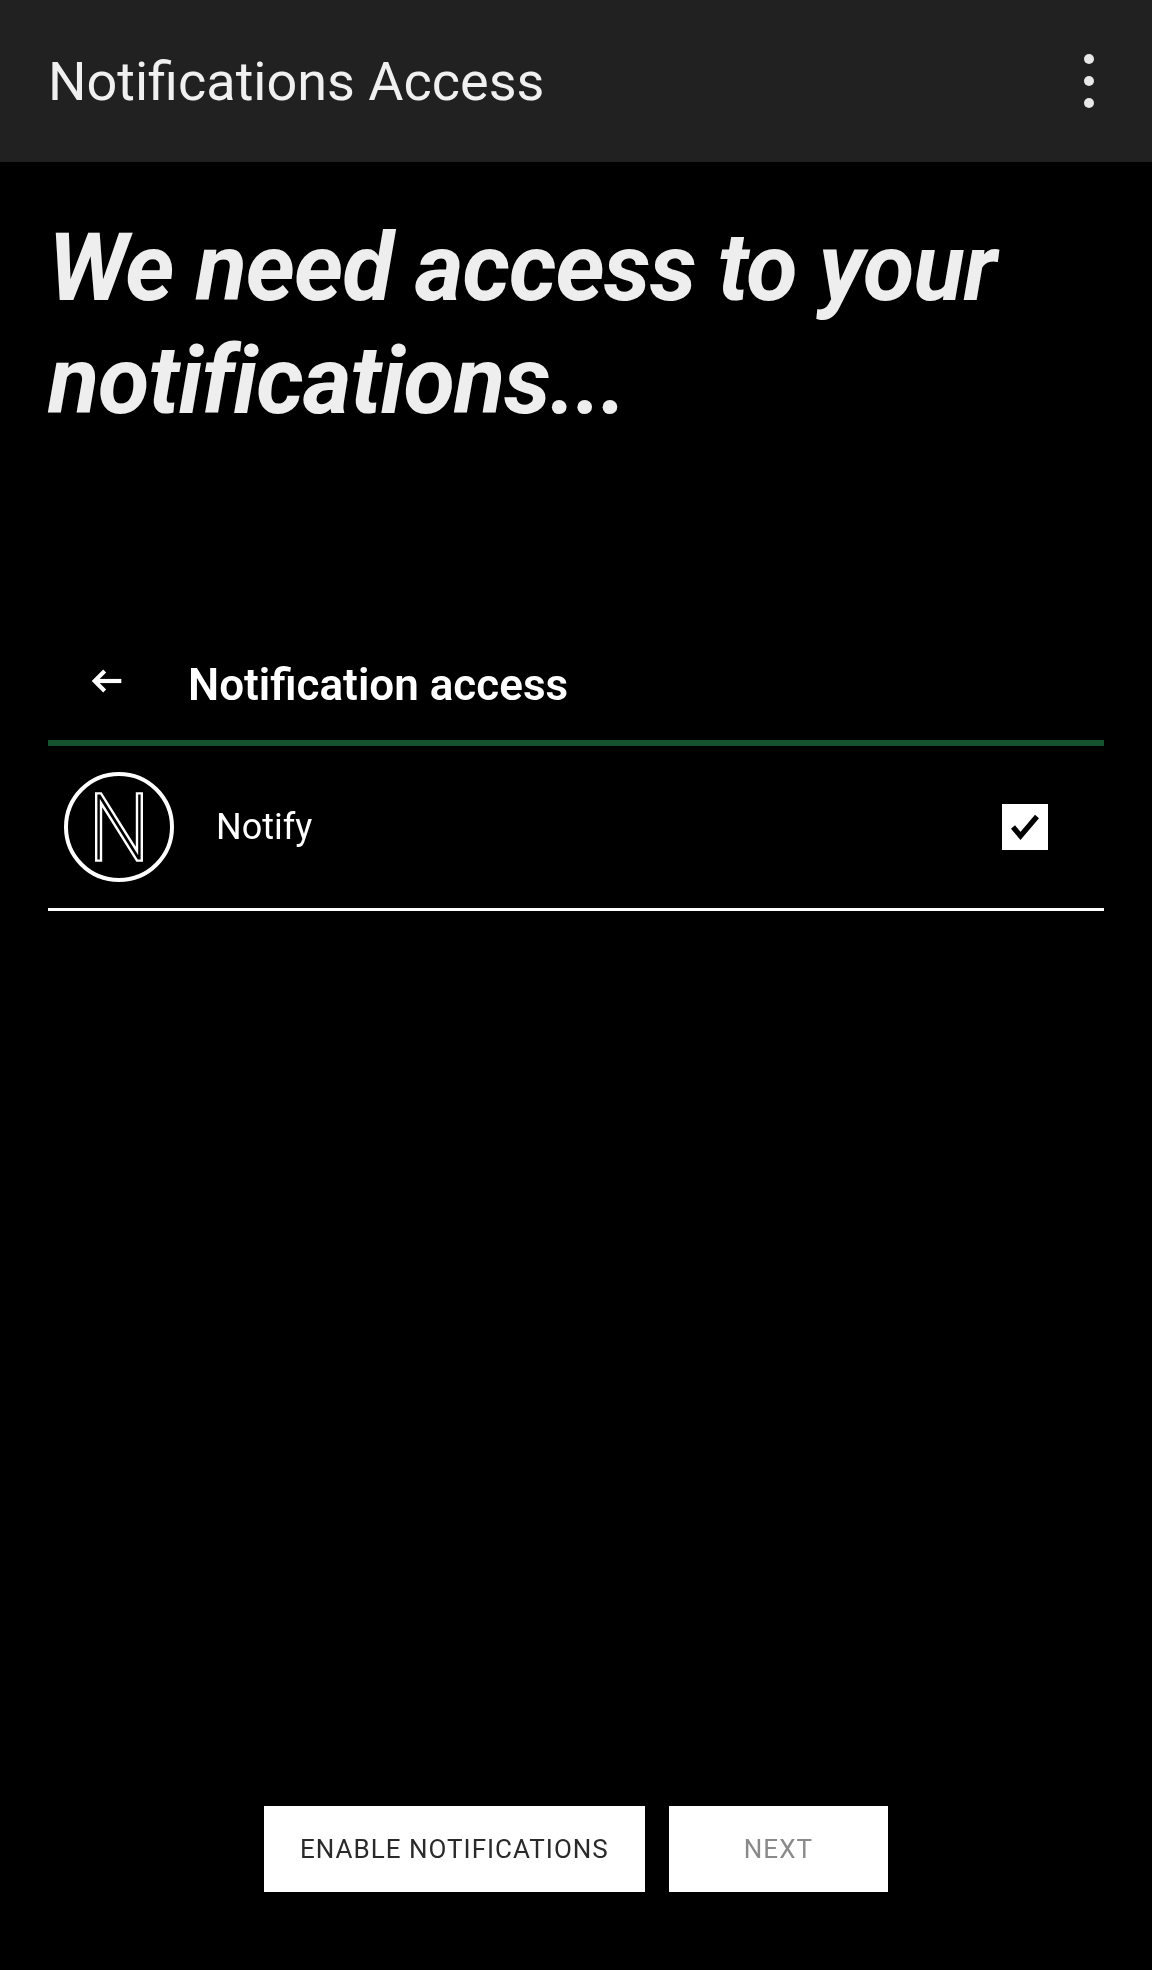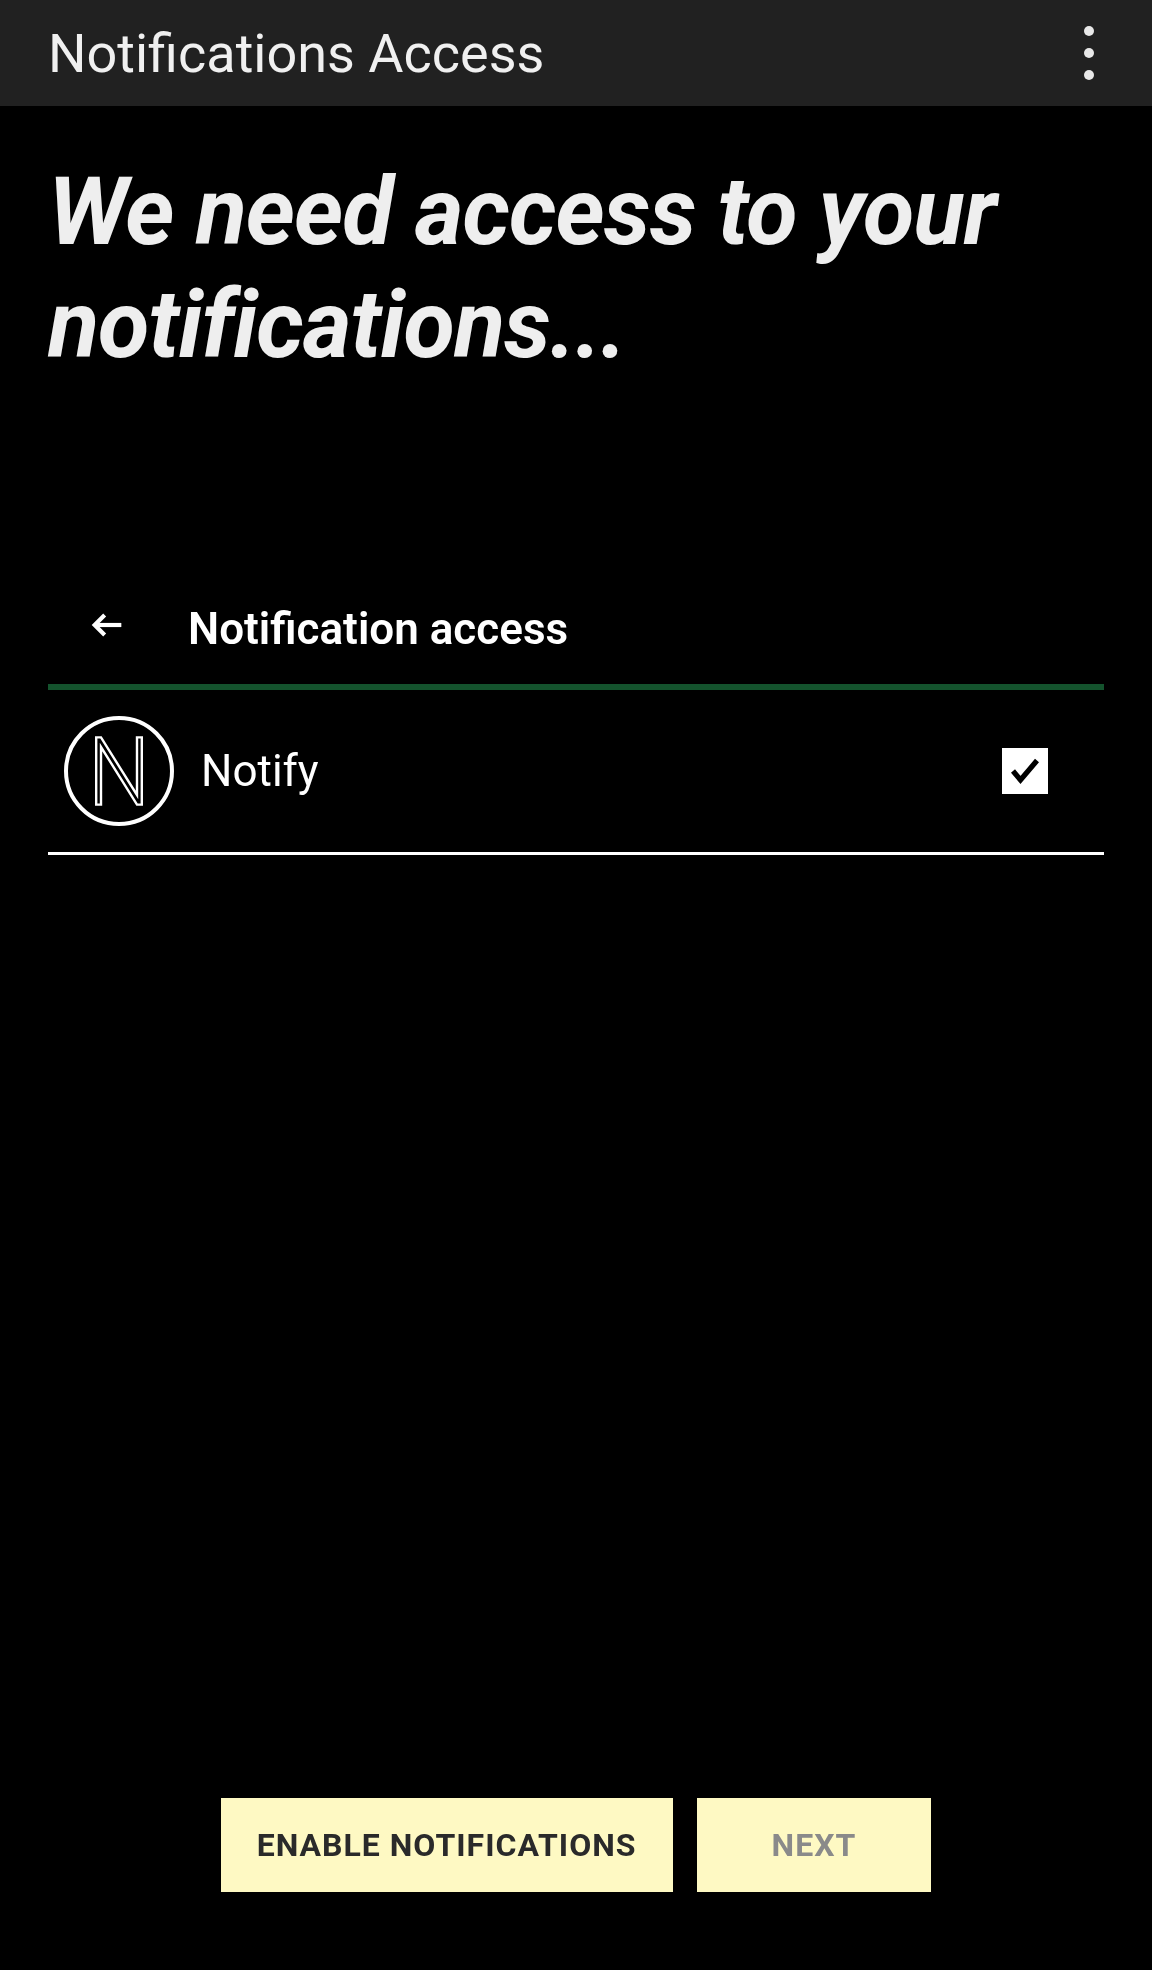--- a/index.html
+++ b/index.html
@@ -13,21 +13,21 @@
       height: 1970px;
       background: #000000;
       font-family: -apple-system, BlinkMacSystemFont, "Segoe UI", Roboto, Helvetica, Arial, sans-serif;
       color: #ffffff;
       position: relative;
       overflow: hidden;
     }
     
     .app-bar {
       background: #212121;
-      height: 106px;
+      height: 162px;
       display: flex;
       align-items: center;
       justify-content: space-between;
       padding: 0 48px;
     }
     
     .app-bar-title {
       font-size: 54px;
       font-weight: 400;
       color: #f0f0f0;
@@ -98,24 +98,24 @@
       height: 110px;
       border: 4px solid #ffffff;
       border-radius: 50%;
       display: flex;
       align-items: center;
       justify-content: center;
       flex-shrink: 0;
     }
     
     .app-name {
-      font-size: 44px;
-      font-weight: 400;
-      color: #ffffff;
-      margin-left: 27px;
+      font-size: 36px;
+      font-weight: 400;
+      color: #ffffff;
+      margin-left: 42px;
       flex: 1;
     }
     
     .checkbox {
       width: 46px;
       height: 46px;
       background: #ffffff;
       display: flex;
       align-items: center;
       justify-content: center;
@@ -132,25 +132,25 @@
       bottom: 78px;
       left: 0;
       right: 0;
       display: flex;
       justify-content: center;
       gap: 24px;
       padding: 0 48px;
     }
     
     .btn {
-      background: #fef9c3;
+      background: #ffffff;
       border: none;
       padding: 28px 36px;
-      font-size: 32px;
-      font-weight: 700;
+      font-size: 26px;
+      font-weight: 400;
       letter-spacing: 1px;
       cursor: pointer;
       font-family: inherit;
     }
     
     .btn-primary {
       color: #2a2a2a;
     }
     
     .btn-secondary {

